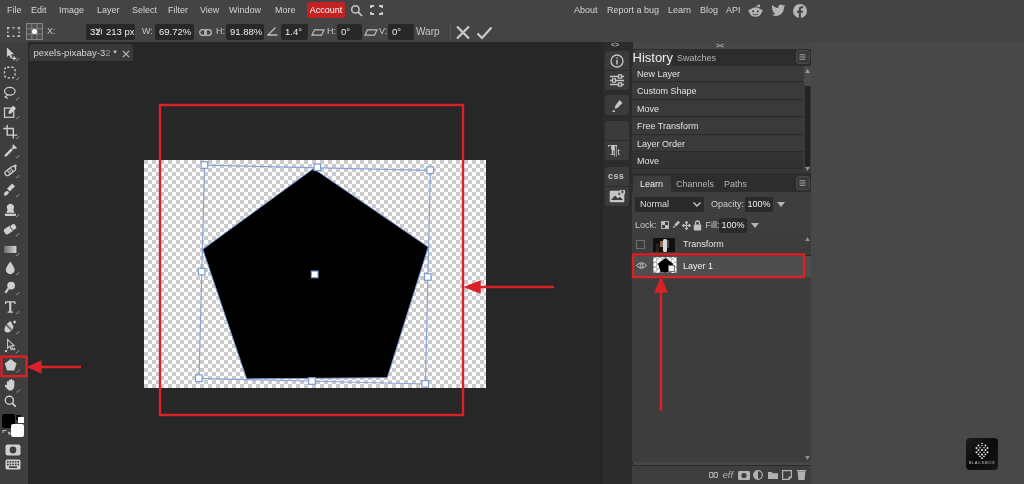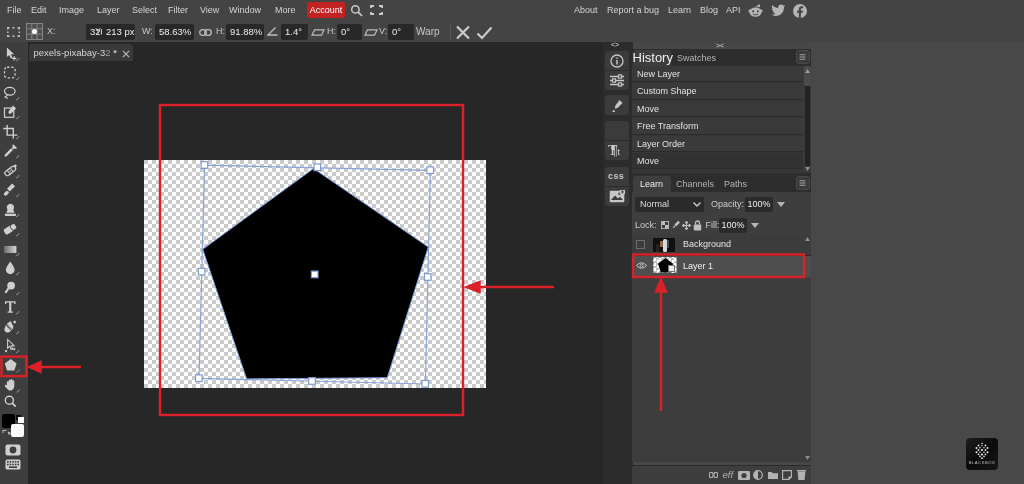--- a/index.html
+++ b/index.html
@@ -77,21 +77,21 @@
         <path d="M0.5 0 V17 M5.8 0 V17 M11.1 0 V17 M16.5 0 V17"></path>
         <path d="M0 0.5 H17 M0 5.8 H17 M0 11.1 H17 M0 16.5 H17"></path>
       </g>
       <circle cx="8.5" cy="8.5" r="2.6" fill="#f5f5f5"></circle>
     </svg>
     <span class="lbl" style="left:47px;">X:</span>
     <div class="inp" style="left:54px;width:33px;margin-left:32px;">320 px</div>
     <span class="lbl" style="left:95px;">Y:</span>
     <div class="inp" style="left:102px;width:33px;">213 px</div>
     <span class="lbl" style="left:142px;">W:</span>
-    <div class="inp" style="left:155px;width:39px;">58.63%</div>
+    <div class="inp" style="left:155px;width:39px;">69.72%</div>
     <svg class="abs" style="left:199px;top:28.5px;" width="13" height="7" viewBox="0 0 13 7">
       <rect x="0.7" y="0.7" width="6.6" height="5.6" rx="2.8" fill="none" stroke="#bdbdbd" stroke-width="1.3"></rect>
       <rect x="5.7" y="0.7" width="6.6" height="5.6" rx="2.8" fill="none" stroke="#bdbdbd" stroke-width="1.3"></rect>
     </svg>
     <span class="lbl" style="left:216px;">H:</span>
     <div class="inp" style="left:226px;width:38px;">91.88%</div>
     <svg class="abs" style="left:267px;top:27px;" width="11" height="9" viewBox="0 0 11 9">
       <path d="M8.5 0.5 L1 8 H10.5" fill="none" stroke="#bdbdbd" stroke-width="1.3"></path>
     </svg>
 
@@ -396,21 +396,21 @@
 
     <div class="abs" style="left:632px;top:234px;width:179px;height:227.5px;background:#3d3d3d;"></div>
     <div class="abs" style="left:632px;top:234px;width:179px;height:21.5px;background:#3c3c3c;border-bottom:1px solid #2b2b2b;"></div>
     <div class="abs" style="left:635.5px;top:239.5px;width:9px;height:9px;border:1px solid #6e6e6e;"></div>
     <div class="abs" style="left:653px;top:237.5px;width:22px;height:14.5px;background:#101010;overflow:hidden;">
       <div class="abs" style="left:10px;top:1.5px;width:3.5px;height:13px;background:#d8d8d8;border-radius:1.5px;"></div>
       <div class="abs" style="left:6.5px;top:3.5px;width:3px;height:6px;background:#8a6a52;"></div>
       <div class="abs" style="left:13.8px;top:2.5px;width:2.5px;height:8px;background:#464646;"></div>
       <div class="abs" style="left:3px;top:6px;width:3px;height:8px;background:#2e2218;"></div>
     </div>
-    <div class="abs" style="left:683px;top:234px;height:21.5px;font-size:9px;color:#e4e4e4;line-height:21.5px;">Background</div>
+    <div class="abs" style="left:683px;top:234px;height:21.5px;font-size:9px;color:#e4e4e4;line-height:21.5px;">Transform</div>
     <div class="abs" style="left:632px;top:255.5px;width:179px;height:21.5px;background:#4e4e4e;"></div>
     <svg class="abs" style="left:635.5px;top:261.5px;" width="11" height="7" viewBox="0 0 11 7">
       <path d="M0.4 3.5 Q5.5 -2 10.6 3.5 Q5.5 9 0.4 3.5 Z" fill="none" stroke="#c4c4c4" stroke-width="1"></path>
       <circle cx="5.5" cy="3.5" r="1.5" fill="none" stroke="#c4c4c4" stroke-width="1"></circle>
     </svg>
     <div class="abs" style="left:652.5px;top:256.5px;width:24px;height:16.5px;border:1px dashed #999;
       background:conic-gradient(#c2c2c2 25%,#ffffff 0 50%,#c2c2c2 0 75%,#ffffff 0) 0 0/5px 5px;">
       <svg class="abs" style="left:3.5px;top:0.5px;" width="17" height="15" viewBox="0 0 17 15">
         <polygon points="8.5,0 16,5.7 13.2,14.5 3.8,14.5 1,5.7" fill="#000"></polygon>
       </svg>

